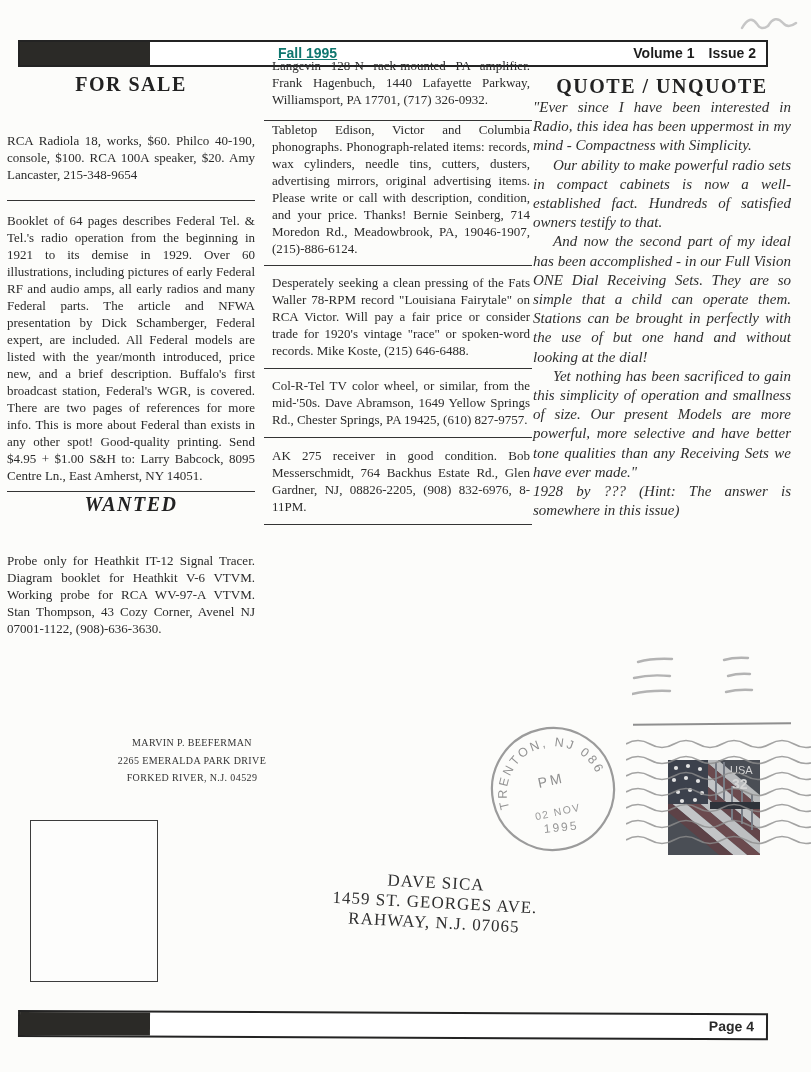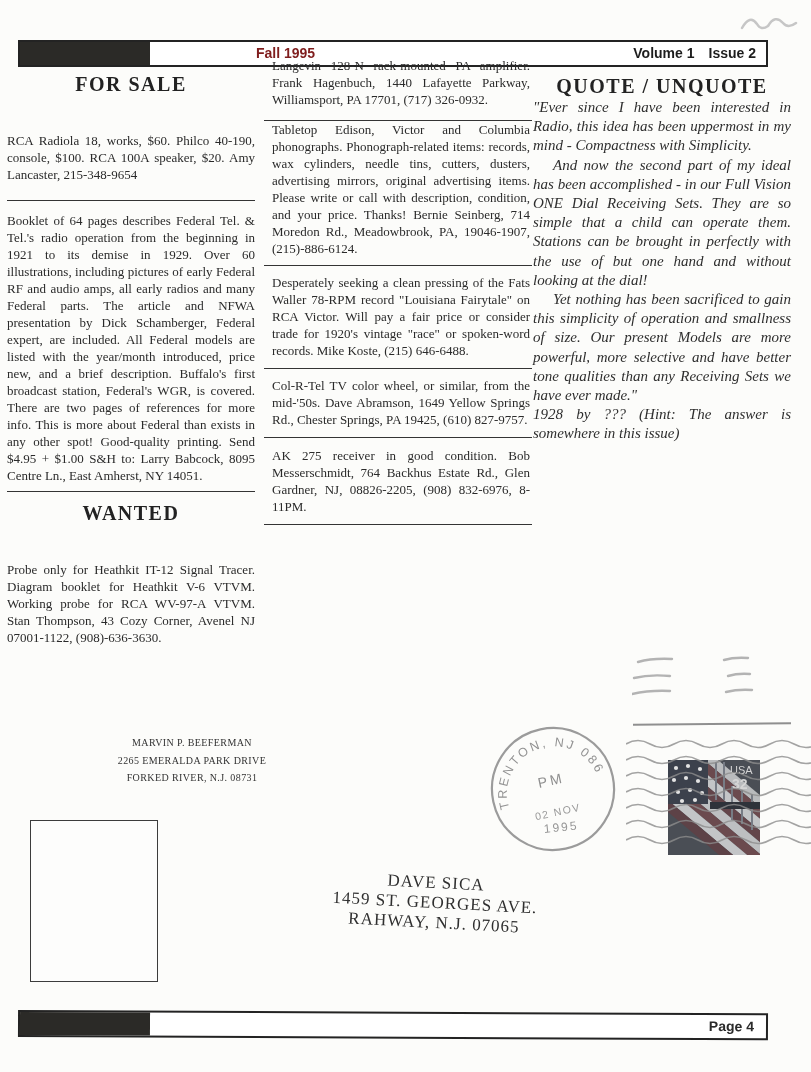--- a/index.html
+++ b/index.html
@@ -9,42 +9,42 @@
     font-family:"Liberation Serif","DejaVu Serif",serif;
   }
   
   .bar{
     position:absolute;left:18px;width:750px;height:27px;
     background:#fff;border:2px solid #232323;box-sizing:border-box;
     font-family:"Liberation Sans","DejaVu Sans",sans-serif;font-weight:bold;font-size:14px;
   }
   .bar .block{position:absolute;left:0;top:0;bottom:0;width:130px;background:#2b2a27;}
   #header-bar{top:40px;}
-  #header-bar .date{position:absolute;left:236px;top:3px;color:#7f1d1d;}
+  #header-bar .date{position:absolute;left:258px;top:3px;color:#0f766e;text-decoration:underline;}
   #header-bar .volissue{position:absolute;right:10px;top:3px;color:#1d1d1d;}
   #header-bar .volissue span{margin-left:14px;}
   #footer-bar{top:1010px;transform:rotate(0.25deg);transform-origin:left center;}
   #footer-bar .pageno{position:absolute;right:12px;top:3px;}
   
   .col{position:absolute;font-size:13px;line-height:17px;text-align:justify;}
   #col-left{left:7px;top:72px;width:248px;}
   #col-mid{left:272px;top:57px;width:258px;}
   #col-right{left:533px;top:74px;width:258px;}
   h2.section{
     font-size:20px;font-weight:bold;text-align:center;letter-spacing:1.5px;
     margin:0;color:#222;line-height:24px;
   }
   .ad{margin:0;}
   .rule{border:none;border-top:1.6px solid #343434;margin:0;}
   
   #forsale-ad-0{margin-top:36px;}
   #rule-l1{margin-top:17px;width:100%;}
   #forsale-ad-1{margin-top:11px;}
   #rule-l2{margin-top:7px;width:100%;}
-  #wanted-title{margin-top:9px;}
+  #wanted-title{margin-top:0;font-style:italic;}
   #wanted-ad-0{margin-top:36px;}
   
   #col-mid .rule{margin-left:-8px;width:calc(100% + 10px);}
   #mid-rule-0{margin-top:12px;}
   #mid-ad-1{}
   #mid-rule-1{margin-top:8px;}
   #mid-ad-2{margin-top:8px;}
   #mid-rule-2{margin-top:9px;}
   #mid-ad-3{margin-top:8px;font-family:Liberation Serif, serif;}
   #mid-rule-3{margin-top:9px;}
@@ -115,29 +115,30 @@
   <hr class="rule" id="mid-rule-2">
   <p class="ad" id="mid-ad-3">Col-R-Tel TV color wheel, or similar, from the mid-'50s.  Dave Abramson, 1649 Yellow Springs Rd., Chester Springs, PA 19425, (610) 827-9757.</p>
   <hr class="rule" id="mid-rule-3">
   <p class="ad" id="mid-ad-4">AK 275 receiver in good condition.  Bob Messerschmidt, 764 Backhus Estate Rd., Glen Gardner, NJ, 08826-2205, (908) 832-6976, 8-11PM.</p>
   <hr class="rule" id="mid-rule-4">
 </div>
 
 <div class="col" id="col-right">
   <h2 class="section" id="quote-title">QUOTE / UNQUOTE</h2>
   <p class="quote-par" id="quote-par-0">"Ever since I have been interested in Radio, this idea has been uppermost in my mind - Compactness with Simplicity.</p>
+  <p class="quote-par indent" id="quote-par-1">Our ability to make powerful radio sets in compact cabinets is now a well-established fact. Hundreds of satisfied owners testify to that.</p>
   <p class="quote-par indent" id="quote-par-2">And now the second part of my ideal has been accomplished - in our Full Vision ONE Dial Receiving Sets.  They are so simple that a child can operate them.  Stations can be brought in perfectly with the use of but one hand and without looking at the dial!</p>
   <p class="quote-par indent" id="quote-par-3">Yet nothing has been sacrificed to gain this simplicity of operation and smallness of size.  Our present Models are more powerful, more selective and have better tone qualities than any Receiving Sets we have ever made."</p>
   <p class="quote-par" id="quote-attrib">1928 by ??? (Hint:   The answer is somewhere in this issue)</p>
 </div>
 
 <div id="sender-address">
   <div>MARVIN P. BEEFERMAN</div>
   <div>2265 EMERALDA PARK DRIVE</div>
-  <div>FORKED RIVER, N.J.  08731</div>
+  <div>FORKED RIVER, N.J.  04529</div>
 </div>
 
 <svg id="cancel-dashes" width="130" height="60" viewBox="0 0 130 60">
   <g stroke="#b3b3b3" stroke-width="2.4" stroke-linecap="round" fill="none">
     <path d="M6,12 q14,-4 34,-3"></path>
       <path d="M2,28 q16,-4 36,-2"></path>
       <path d="M0,44 q18,-4 38,-3"></path>
     <path d="M92,10 q10,-3 24,-2"></path>
       <path d="M96,26 q10,-3 22,-2"></path>
       <path d="M94,42 q12,-3 26,-2"></path>

